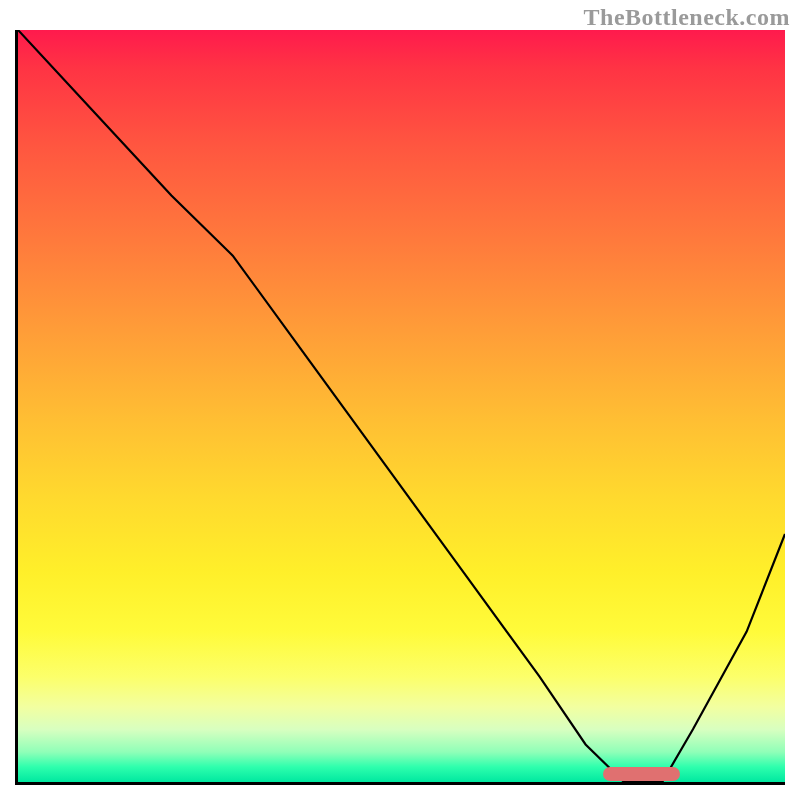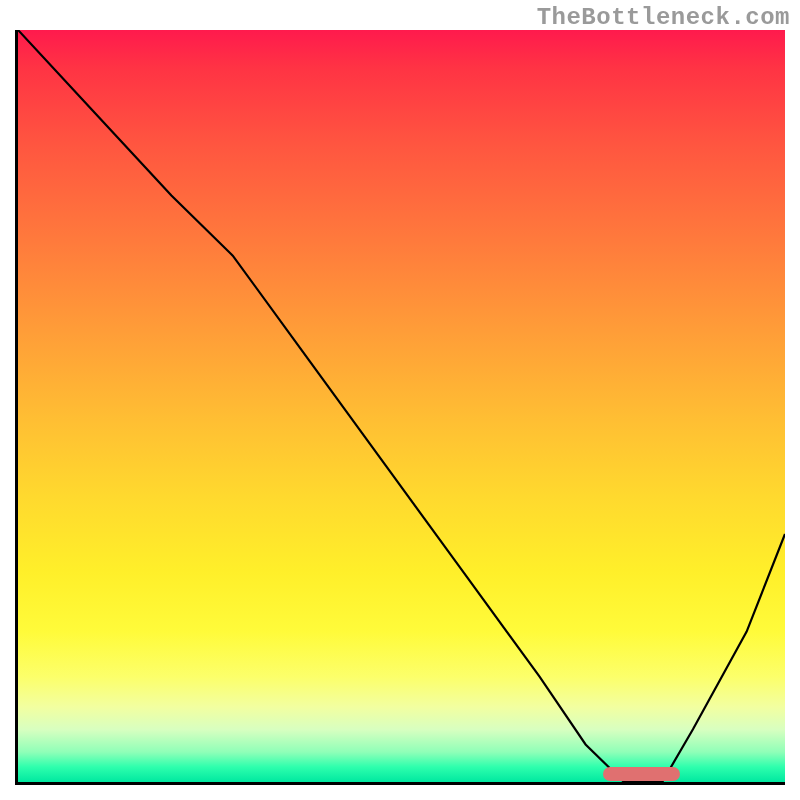--- a/index.html
+++ b/index.html
@@ -7,21 +7,21 @@
   .chart-container {
     position: relative;
     width: 800px;
     height: 800px;
     background: #fff;
   }
   .watermark {
     position: absolute;
     top: 4px;
     right: 10px;
-    font-family: Liberation Mono, monospace;
+    font-family: Liberation Serif, serif;
     font-size: 24px;
     font-weight: bold;
     color: #9a9a9a;
     letter-spacing: 0.5px;
     z-index: 10;
   }
   .plot-area {
     position: absolute;
     left: 15px;
     top: 30px;

